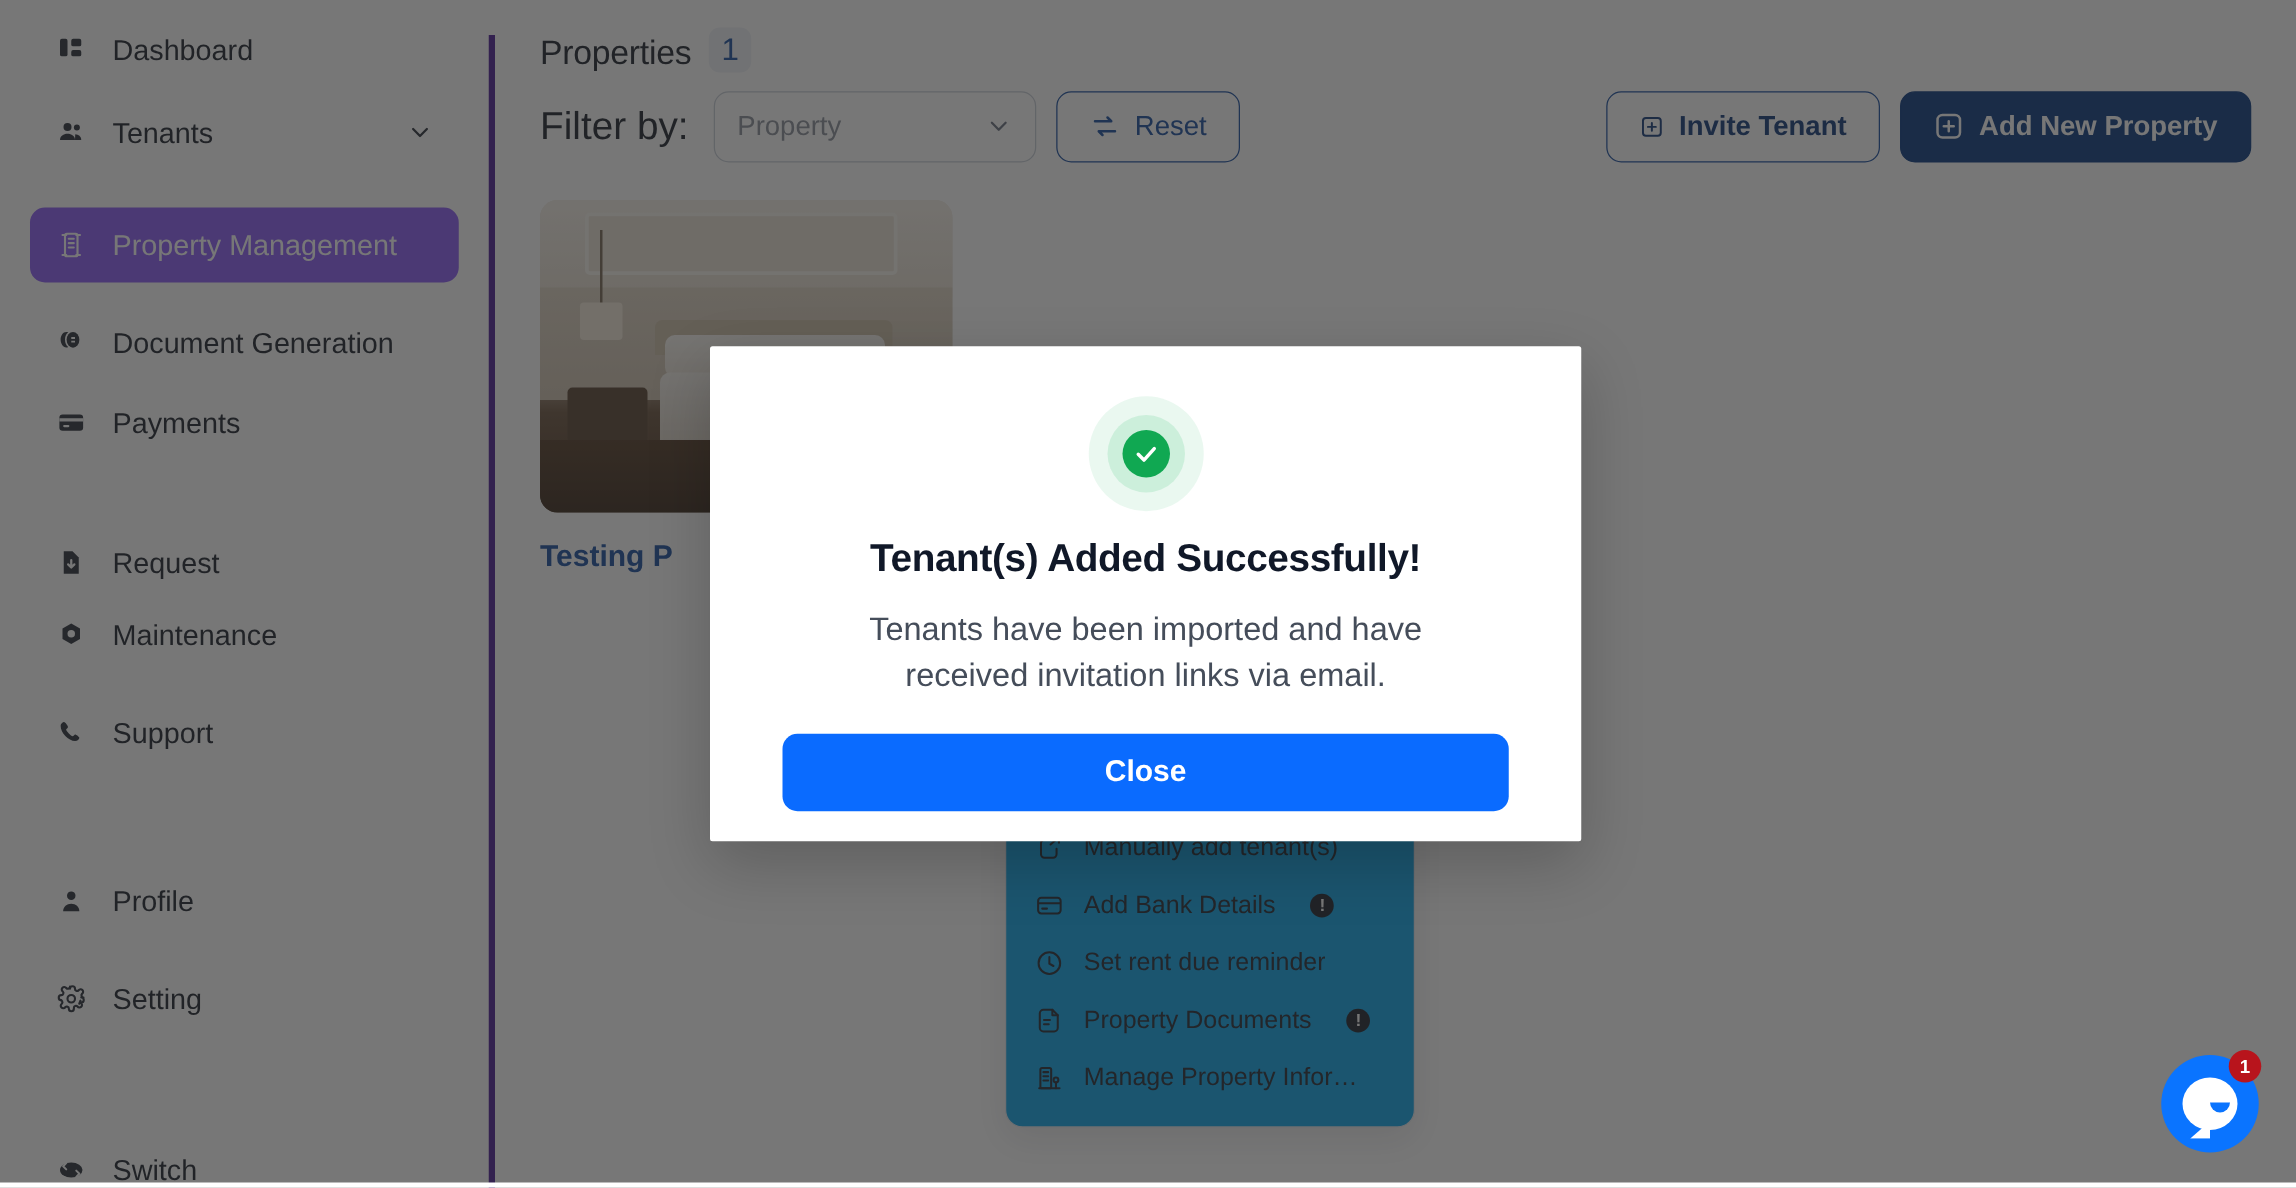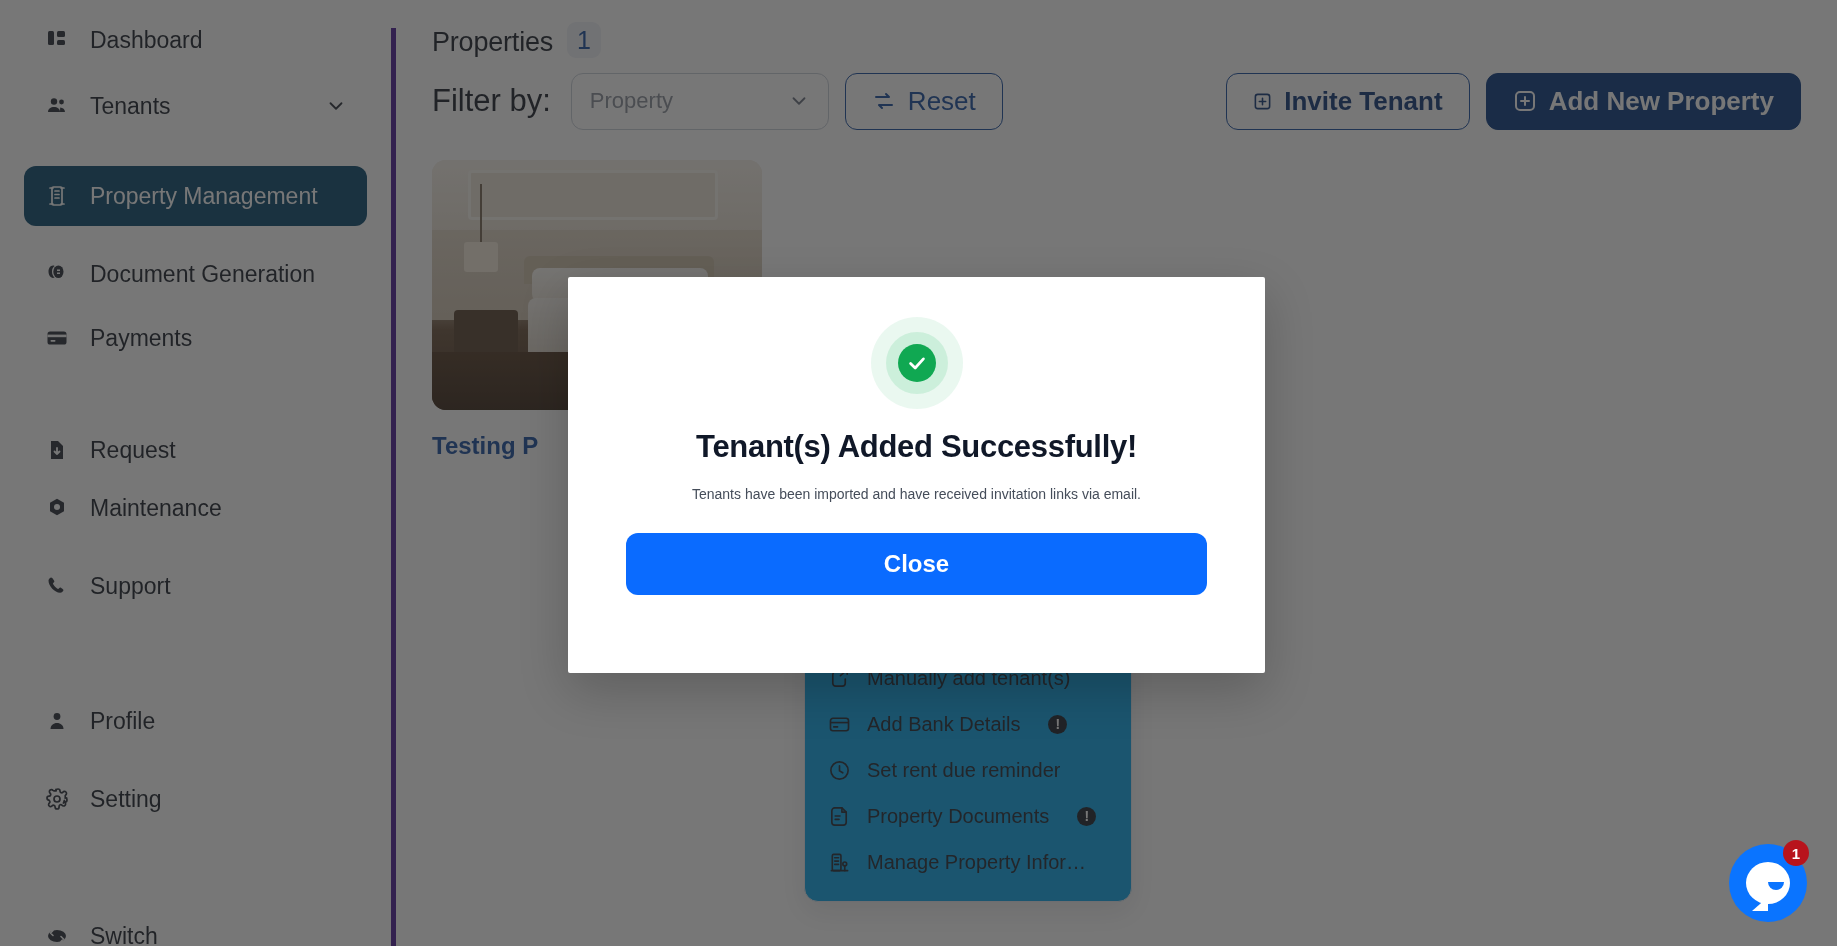--- a/index.html
+++ b/index.html
@@ -25,21 +25,21 @@
   .nav-item {
     display: flex; align-items: center; gap: 20px;
     height: 60px; padding: 0 20px; border-radius: 12px;
     color: #1d232d; font-size: 23px; cursor: pointer;
     position: absolute; left: 24px; right: 24px;
     white-space: nowrap;
   }
   .nav-item .ico { width: 26px; height: 26px; flex: 0 0 26px;
     display: flex; align-items: center; justify-content: center; }
   .nav-item .ico svg { width: 24px; height: 24px; display:block; }
-  .nav-item.active { background: #0c4a6e; color: #ffffff; }
+  .nav-item.active { background: #8b5cf6; color: #ffffff; }
   .nav-item.active .ico svg { stroke: #ffffff; fill: none; }
   .chev { margin-left: auto; width: 22px; height: 22px; }
 
   
   .main { flex: 1 1 auto; position: relative; background: #ffffff; padding: 0 36px; }
 
   .page-head {
     display: flex; align-items: flex-end; gap: 14px;
     padding-top: 8px; height: 58px;
   }
@@ -59,21 +59,21 @@
   .select-box {
     width: 258px; height: 57px; border: 1px solid #c9cfd8;
     border-radius: 12px; background: #ffffff;
     display: flex; align-items: center; padding: 0 18px;
     color: #8b919c; font-size: 22px; cursor: pointer;
   }
   .select-box .chev-d { margin-left: auto; width: 22px; height: 22px; }
   .btn {
     display: inline-flex; align-items: center; justify-content: center;
     gap: 12px; border-radius: 12px; cursor: pointer;
-    font-size: 26px; font-weight: 700; white-space: nowrap;
+    font-size: 22px; font-weight: 700; white-space: nowrap;
   }
   .btn-reset {
     height: 57px; padding: 0 26px; border: 1px solid #1b4fa0;
     color: #1b4fa0; background: #ffffff; font-weight: 400;
   }
   .right-actions {
     margin-left: auto; display: flex; align-items: center; gap: 16px;
   }
   .btn-invite {
     height: 57px; padding: 0 26px; border: 1px solid #1b4fa0;
@@ -174,21 +174,21 @@
   .ok-core {
     width: 38px; height: 38px; border-radius: 50%; background: #10a852;
     display: flex; align-items: center; justify-content: center;
   }
   .ok-core svg { width: 22px; height: 22px; }
   .modal-title {
     font-size: 31px; font-weight: 700; color: #101828;
     text-align: center; letter-spacing: -0.3px; margin-bottom: 20px;
   }
   .modal-sub {
-    font-size: 14px; color: #454d5a; text-align: center;
+    font-size: 26px; color: #454d5a; text-align: center;
     line-height: 1.42; max-width: 540px; margin-bottom: 28px;
   }
   .btn-close {
     width: 100%; height: 62px; border: none; border-radius: 12px;
     background: #0a6bff; color: #ffffff; font-size: 24px; font-weight: 700;
     cursor: pointer; font-family: "Liberation Sans", sans-serif;
   }
 
   
   .chat-fab {

